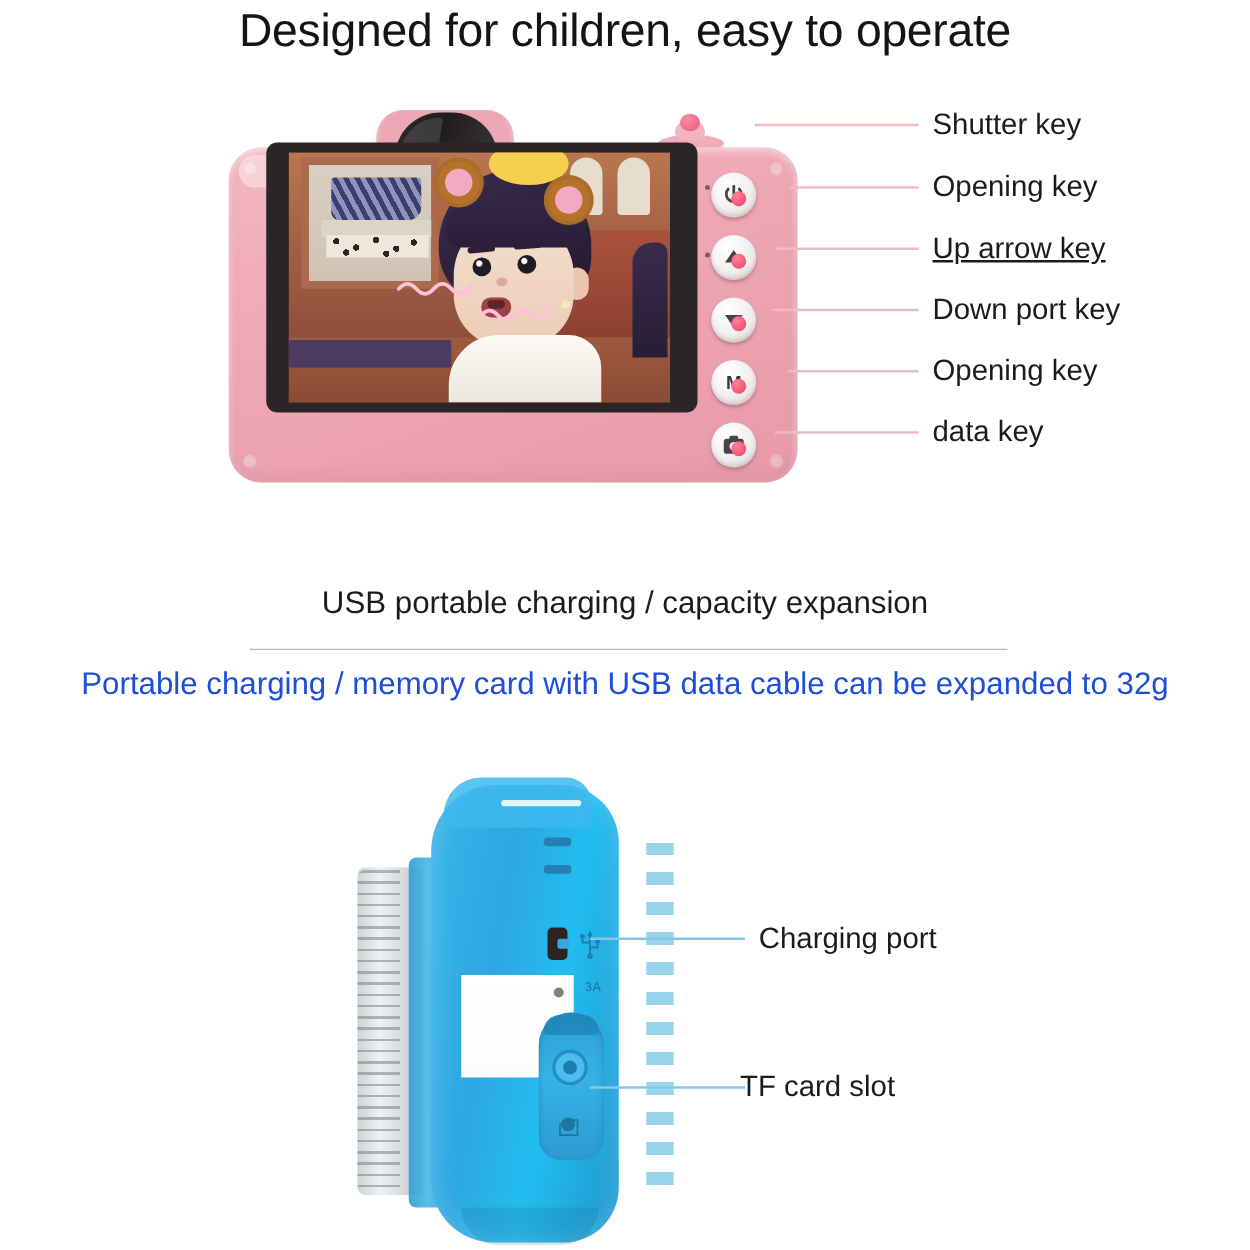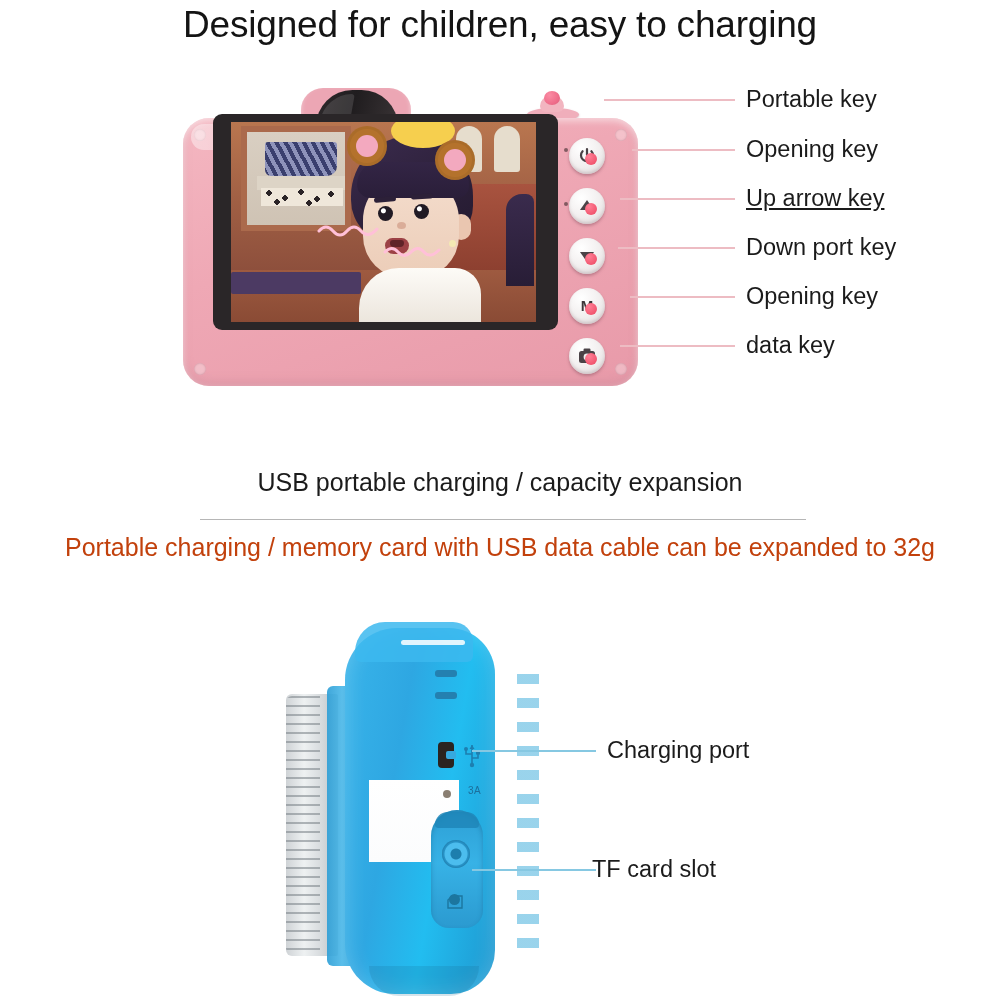--- a/index.html
+++ b/index.html
@@ -335,21 +335,21 @@
     position: absolute;
     top: 519px; left: 200px;
     width: 606px; height: 1px;
     background: #b6b6b6;
   }
   .mid-line-2 {
     position: absolute;
     top: 533px; left: 0; width: 1000px;
     text-align: center;
     font-size: 25px;
-    color: #c2410c;
+    color: #1d4ed8;
     white-space: nowrap;
   }
 
   
   .blue-wrap {
     position: absolute;
     left: 283px;
     top: 622px;
     width: 260px;
     height: 378px;
@@ -467,21 +467,21 @@
   .callout-blue {
     position: absolute;
     font-size: 23.5px;
     color: #1b1b1b;
     white-space: nowrap;
   }
 </style>
 </head>
 <body>
 
-<div class="page-title">Designed for children, easy to charging</div>
+<div class="page-title">Designed for children, easy to operate</div>
 
 <div class="pink-cam-wrap">
 
   <div class="pink-top-bump"></div>
   <div class="pink-lens-dark"></div>
   <div class="pink-lens-gloss"></div>
 
   <div class="shutter-base"></div>
   <div class="shutter-stem"></div>
   <div class="shutter-cap"></div>
@@ -588,21 +588,21 @@
   </div>
 </div>
 
 <div class="lead" style="left:604px; top:99px;  width:131px;"></div>
 <div class="lead" style="left:632px; top:149px; width:103px;"></div>
 <div class="lead" style="left:620px; top:198px; width:115px;"></div>
 <div class="lead" style="left:618px; top:247px; width:117px;"></div>
 <div class="lead" style="left:630px; top:296px; width:105px;"></div>
 <div class="lead" style="left:620px; top:345px; width:115px;"></div>
 
-<div class="callout" style="left:746px; top:86px;">Portable key</div>
+<div class="callout" style="left:746px; top:86px;">Shutter key</div>
 <div class="callout" style="left:746px; top:136px;">Opening key</div>
 <div class="callout" style="left:746px; top:185px;text-decoration:underline;">Up arrow key</div>
 <div class="callout" style="left:746px; top:234px;">Down port key</div>
 <div class="callout" style="left:746px; top:283px;">Opening key</div>
 <div class="callout" style="left:746px; top:332px;">data key</div>
 
 <div class="mid-line-1">USB portable charging / capacity expansion</div>
 <div class="mid-divider"></div>
 <div class="mid-line-2">Portable charging / memory card with USB data cable can be expanded to 32g</div>
 

